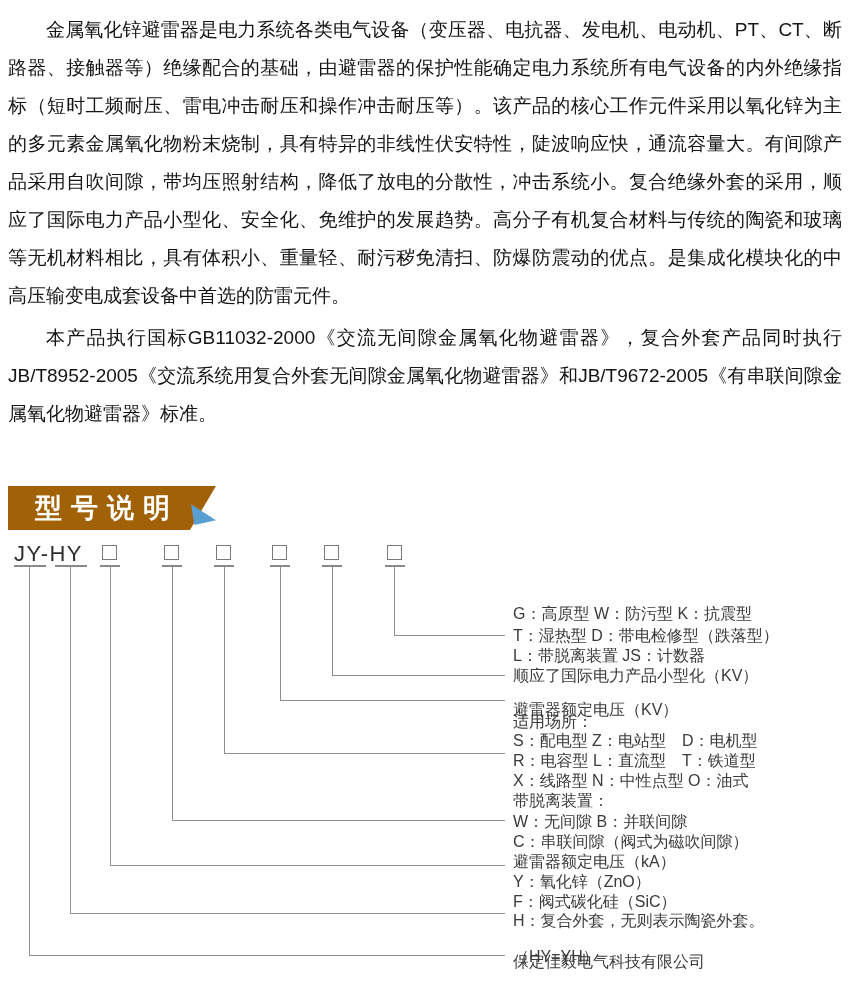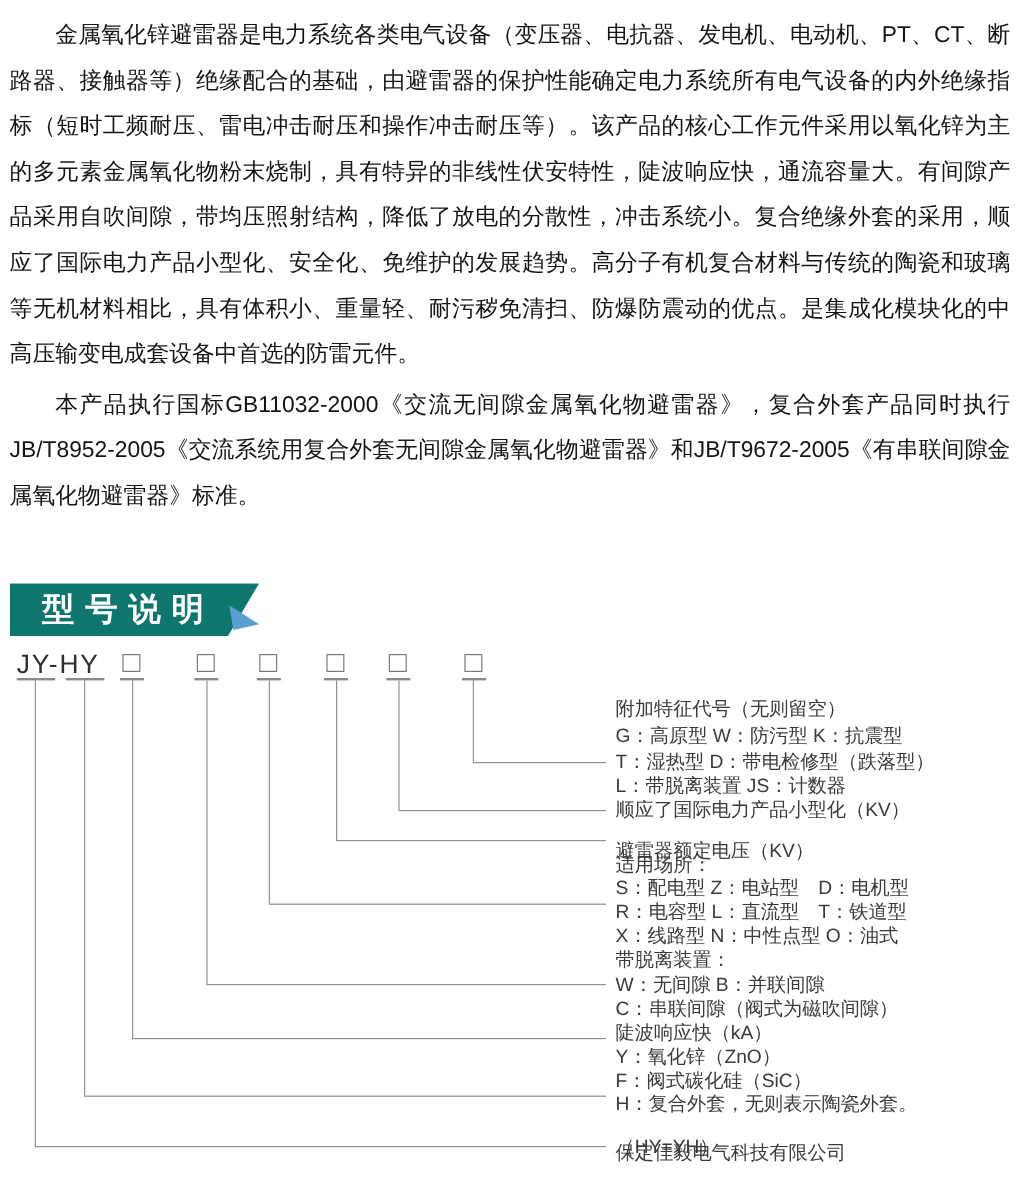--- a/index.html
+++ b/index.html
@@ -33,21 +33,21 @@
     left: 8px;
     top: 486px;
     width: 220px;
     height: 45px;
   }
   .banner-main {
     position: absolute;
     left: 0; top: 0;
     width: 208px;
     height: 44px;
-    background: #0f766e;
+    background: #a16207;
     clip-path: polygon(0 0, 100% 0, calc(100% - 26px) 100%, 0 100%);
   }
   .banner-title {
     display: block;
     padding-left: 27px;
     line-height: 44px;
     font-size: 27px;
     font-weight: bold;
     color: #ffffff;
     letter-spacing: 9px;
@@ -141,34 +141,33 @@
 
     <div class="hl" style="left:394px; top:635px; width:111px;"></div>
     <div class="hl" style="left:332px; top:675px; width:173px;"></div>
     <div class="hl" style="left:280px; top:700px; width:225px;"></div>
     <div class="hl" style="left:224px; top:753px; width:281px;"></div>
     <div class="hl" style="left:172px; top:820px; width:333px;"></div>
     <div class="hl" style="left:110px; top:865px; width:395px;"></div>
     <div class="hl" style="left:70px;  top:913px; width:435px;"></div>
     <div class="hl" style="left:29px;  top:955px; width:476px;"></div>
 
-    <div class="lrow" style="top:582px;">附加特征代号（无则留空）</div>
     <div class="lrow" style="top:604px;">G：高原型 W：防污型  K：抗震型</div>
     <div class="lrow" style="top:626px;">T：湿热型  D：带电检修型（跌落型）</div>
     <div class="lrow" style="top:646px;">L：带脱离装置 JS：计数器</div>
     <div class="lrow" style="top:666px;">顺应了国际电力产品小型化（KV）</div>
     <div class="lrow" style="top:700px;">避雷器额定电压（KV）</div>
     <div class="lrow" style="top:712px;">适用场所：</div>
     <div class="lrow" style="top:731px;">S：配电型 Z：电站型　D：电机型</div>
     <div class="lrow" style="top:751px;">R：电容型 L：直流型　T：铁道型</div>
     <div class="lrow" style="top:771px;">X：线路型 N：中性点型 O：油式</div>
     <div class="lrow" style="top:791px;">带脱离装置：</div>
     <div class="lrow" style="top:832px;">C：串联间隙（阀式为磁吹间隙）</div>
     <div class="lrow" style="top:812px;">W：无间隙  B：并联间隙</div>
-    <div class="lrow" style="top:852px;">陡波响应快（kA）</div>
+    <div class="lrow" style="top:852px;">避雷器额定电压（kA）</div>
     <div class="lrow" style="top:872px;">Y：氧化锌（ZnO）</div>
     <div class="lrow" style="top:892px;">F：阀式碳化硅（SiC）</div>
     <div class="lrow" style="top:911px;">H：复合外套，无则表示陶瓷外套。</div>
     <div class="lrow" style="top:932px;margin-top:15px;">（HY=YH）</div>
     <div class="lrow" style="top:952px;">保定佳毅电气科技有限公司</div>
 
   </div>
 </div>
 
 </body></html>

